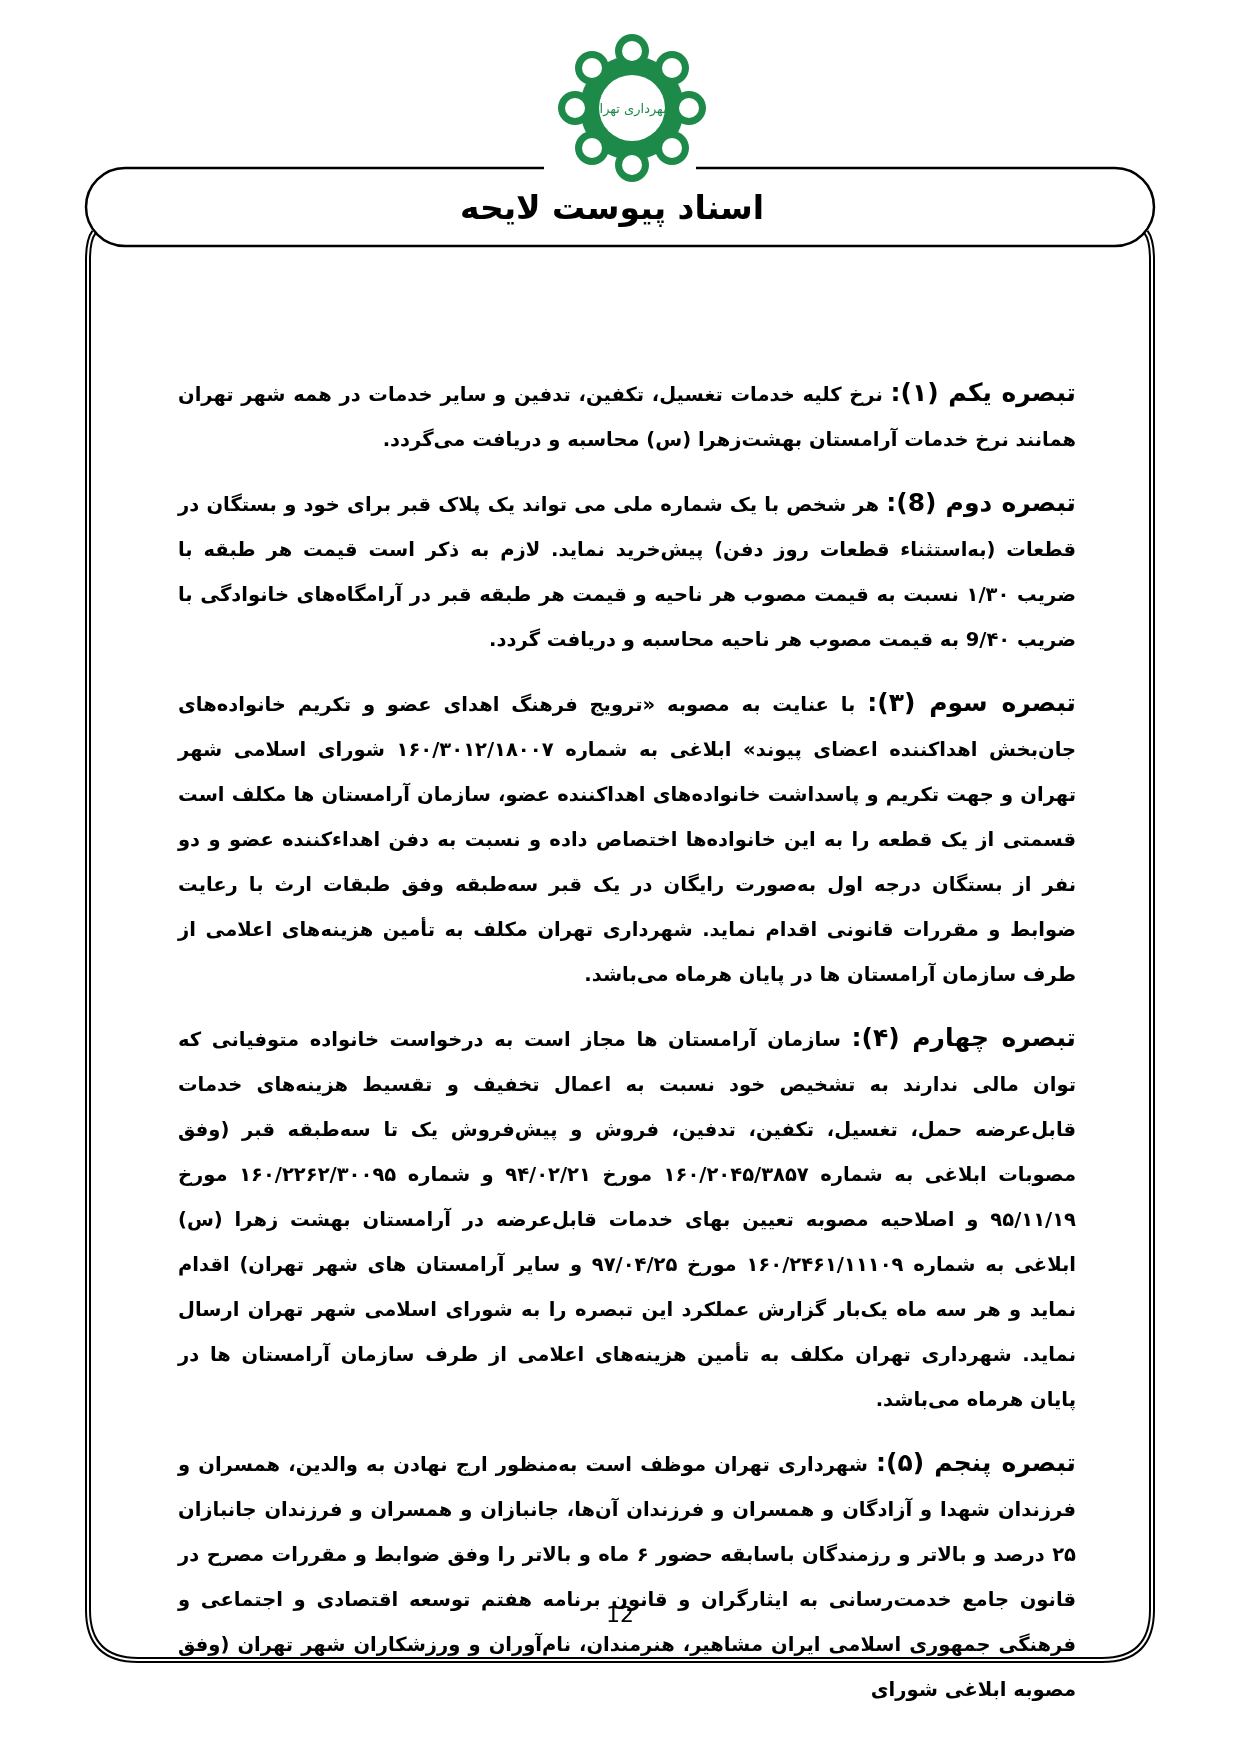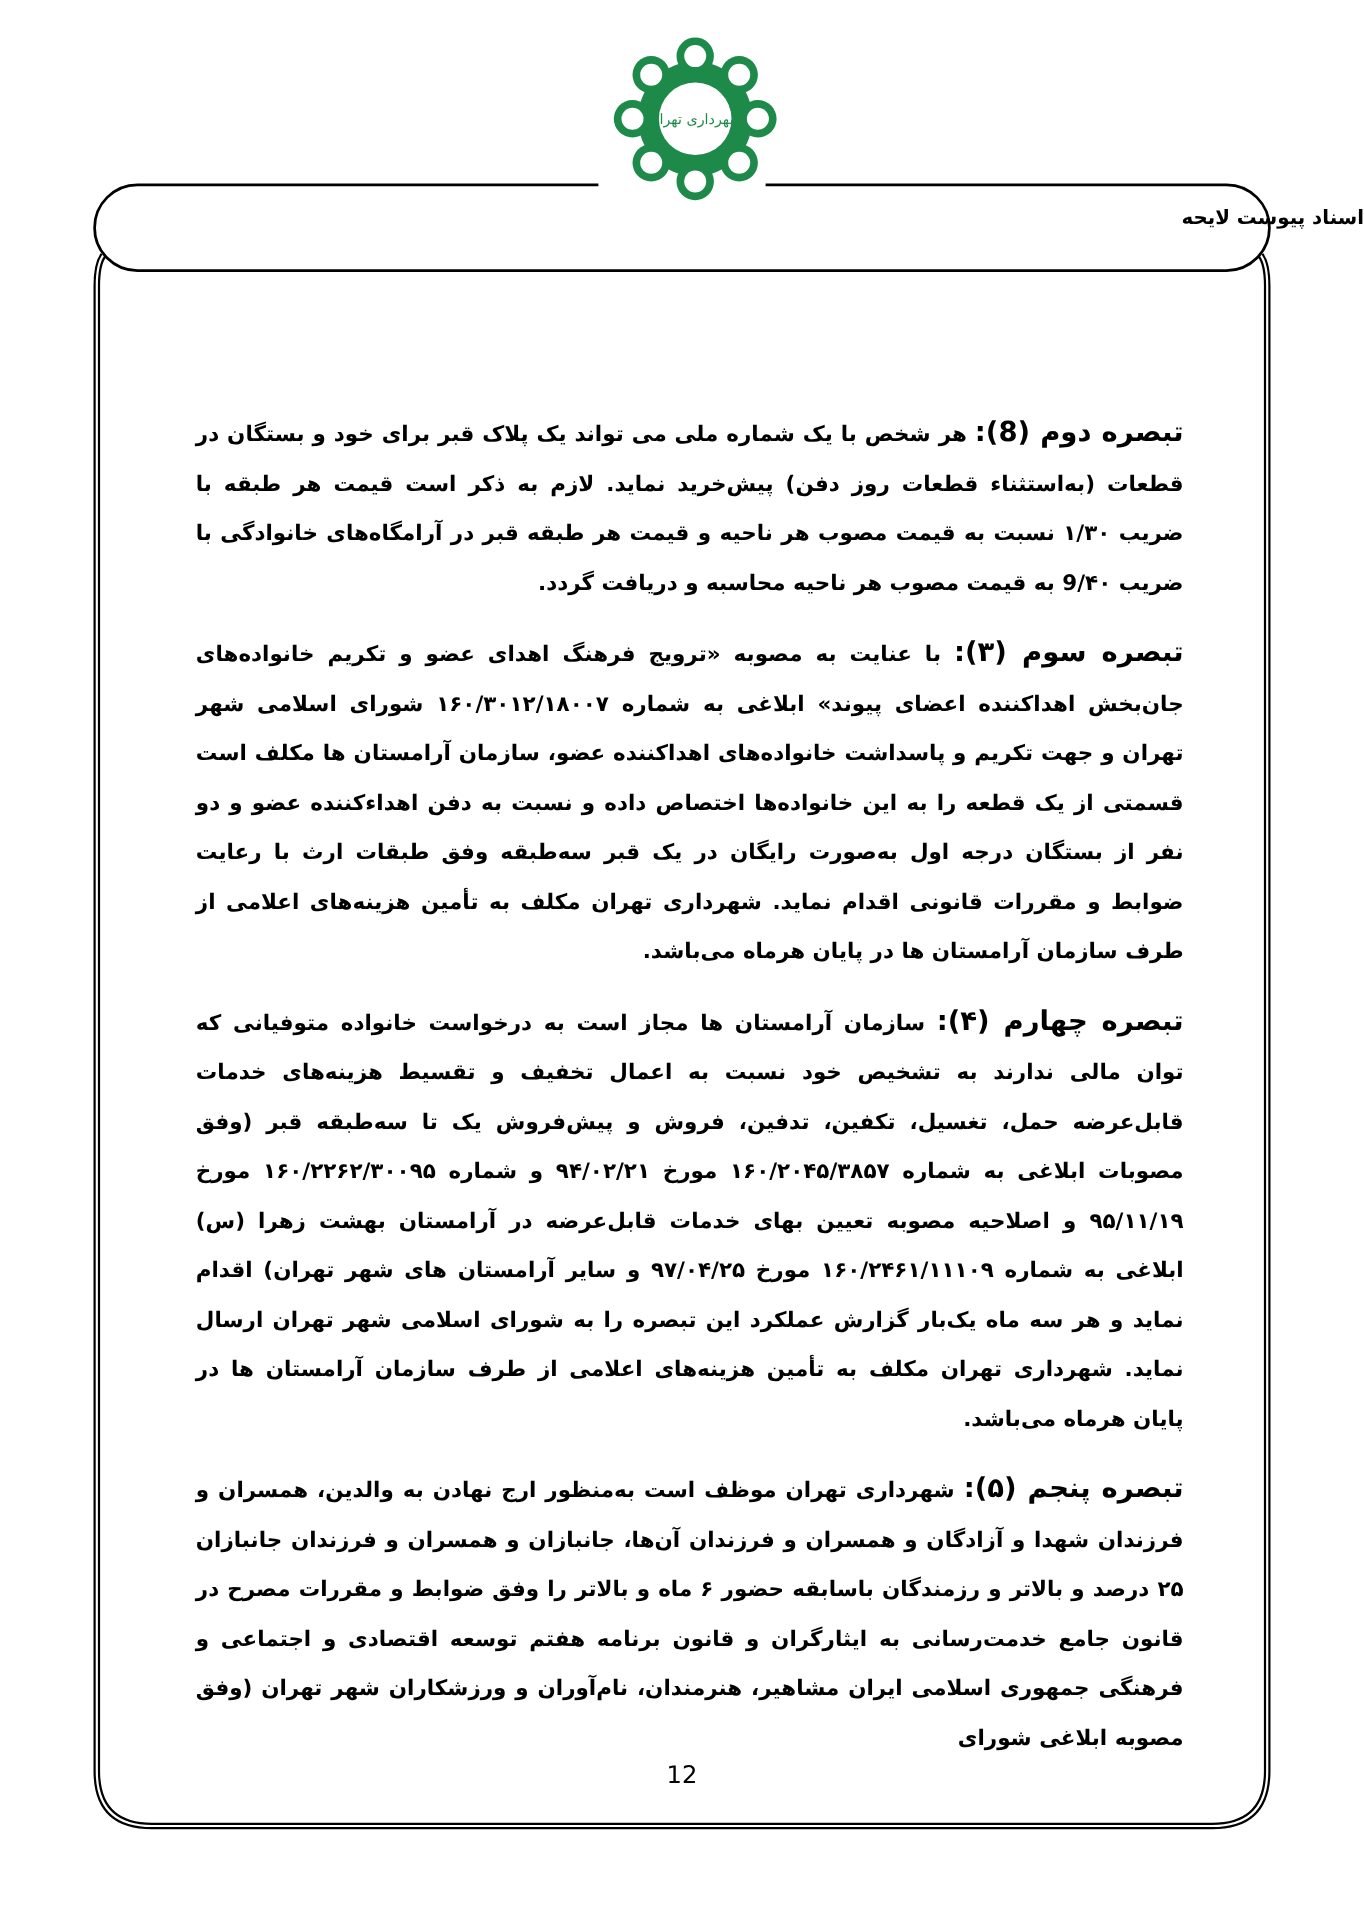--- a/index.html
+++ b/index.html
@@ -1,21 +1,21 @@
 <!DOCTYPE html>
 <html><head>
 <meta charset="utf-8">
 <style>
   html, body { margin:0; padding:0; background:#ffffff; }
   body { width:1240px; height:1754px; position:relative; overflow:hidden;
          font-family:"DejaVu Sans", "Liberation Sans", sans-serif; color:#000; }
   .logo { position:absolute; left:557px; top:33px; width:150px; height:150px; }
   .frame-svg { position:absolute; left:0; top:0; width:1240px; height:1754px; pointer-events:none; }
-  .header-title { position:absolute; left:0; right:0; top:188px; 
-                  font-size:18px; font-weight:bold; direction:rtl; }
+  .header-title { position:absolute; left:0; right:16px; top:188px; text-align:center;
+                  font-size:33px; font-weight:bold; direction:rtl; }
   .content { position:absolute; left:178px; width:898px; top:370px; direction:rtl;
              text-align:justify; font-size:19.5px; font-weight:bold; line-height:45px; }
   .para { margin:0 0 18px 0; }
   .para-title { font-size:25px; font-weight:900; }
   .page-number { position:absolute; left:0; right:0; top:1602px; text-align:center;
                  font-size:22px; direction:rtl; }
 </style>
 </head>
 <body>
 
@@ -54,20 +54,23 @@
       <circle cx="75" cy="75" r="33"></circle>
     </g>
     <text x="75" y="80" text-anchor="middle" font-size="13" fill="#1e8a4a" font-family="DejaVu Sans, sans-serif">شهرداری تهران</text>
   </svg>
 </div>
 
 <div class="header-title">اسناد پیوست لایحه</div>
 
 <div class="content">
   <p class="para">
+    <span class="para-title">تبصره یکم (۱):</span><span> نرخ کلیه خدمات تغسیل، تکفین، تدفین و سایر خدمات در همه شهر تهران همانند نرخ خدمات آرامستان بهشت‌زهرا (س) محاسبه و دریافت می‌گردد.</span>
+  </p>
+  <p class="para">
     <span class="para-title">تبصره دوم (8):</span><span> هر شخص با یک شماره ملی می تواند یک پلاک قبر برای خود و بستگان در قطعات (به‌استثناء قطعات روز دفن) پیش‌خرید نماید. لازم به ذکر است قیمت هر طبقه با ضریب ۱/۳۰ نسبت به قیمت مصوب هر ناحیه و قیمت هر طبقه قبر در آرامگاه‌های خانوادگی با ضریب 9/۴۰ به قیمت مصوب هر ناحیه محاسبه و دریافت گردد.</span>
   </p>
   <p class="para">
     <span class="para-title">تبصره سوم (۳):</span><span> با عنایت به مصوبه «ترویج فرهنگ اهدای عضو و تکریم خانواده‌های جان‌بخش اهداکننده اعضای پیوند» ابلاغی به شماره ۱۶۰/۳۰۱۲/۱۸۰۰۷ شورای اسلامی شهر تهران و جهت تکریم و پاسداشت خانواده‌های اهداکننده عضو، سازمان آرامستان ها مکلف است قسمتی از یک قطعه را به این خانواده‌ها اختصاص داده و نسبت به دفن اهداءکننده عضو و دو نفر از بستگان درجه اول به‌صورت رایگان در یک قبر سه‌طبقه وفق طبقات ارث با رعایت ضوابط و مقررات قانونی اقدام نماید. شهرداری تهران مکلف به تأمین هزینه‌های اعلامی از طرف سازمان آرامستان ها در پایان هرماه می‌باشد.</span>
   </p>
   <p class="para">
     <span class="para-title">تبصره چهارم (۴):</span><span> سازمان آرامستان ها مجاز است به درخواست خانواده متوفیانی که توان مالی ندارند به تشخیص خود نسبت به اعمال تخفیف و تقسیط هزینه‌های خدمات قابل‌عرضه حمل، تغسیل، تکفین، تدفین، فروش و پیش‌فروش یک تا سه‌طبقه قبر (وفق مصوبات ابلاغی به شماره ۱۶۰/۲۰۴۵/۳۸۵۷ مورخ ۹۴/۰۲/۲۱ و شماره ۱۶۰/۲۲۶۲/۳۰۰۹۵ مورخ ۹۵/۱۱/۱۹ و اصلاحیه مصوبه تعیین بهای خدمات قابل‌عرضه در آرامستان بهشت زهرا (س) ابلاغی به شماره ۱۶۰/۲۴۶۱/۱۱۱۰۹ مورخ ۹۷/۰۴/۲۵ و سایر آرامستان های شهر تهران) اقدام نماید و هر سه ماه یک‌بار گزارش عملکرد این تبصره را به شورای اسلامی شهر تهران ارسال نماید. شهرداری تهران مکلف به تأمین هزینه‌های اعلامی از طرف سازمان آرامستان ها در پایان هرماه می‌باشد.</span>
   </p>
   <p class="para">
     <span class="para-title">تبصره پنجم (۵):</span><span> شهرداری تهران موظف است به‌منظور ارج نهادن به والدین، همسران و فرزندان شهدا و آزادگان و همسران و فرزندان آن‌ها، جانبازان و همسران و فرزندان جانبازان ۲۵ درصد و بالاتر و رزمندگان باسابقه حضور ۶ ماه و بالاتر را وفق ضوابط و مقررات مصرح در قانون جامع خدمت‌رسانی به ایثارگران و قانون برنامه هفتم توسعه اقتصادی و اجتماعی و فرهنگی جمهوری اسلامی ایران مشاهیر، هنرمندان، نام‌آوران و ورزشکاران شهر تهران (وفق مصوبه ابلاغی شورای</span>

